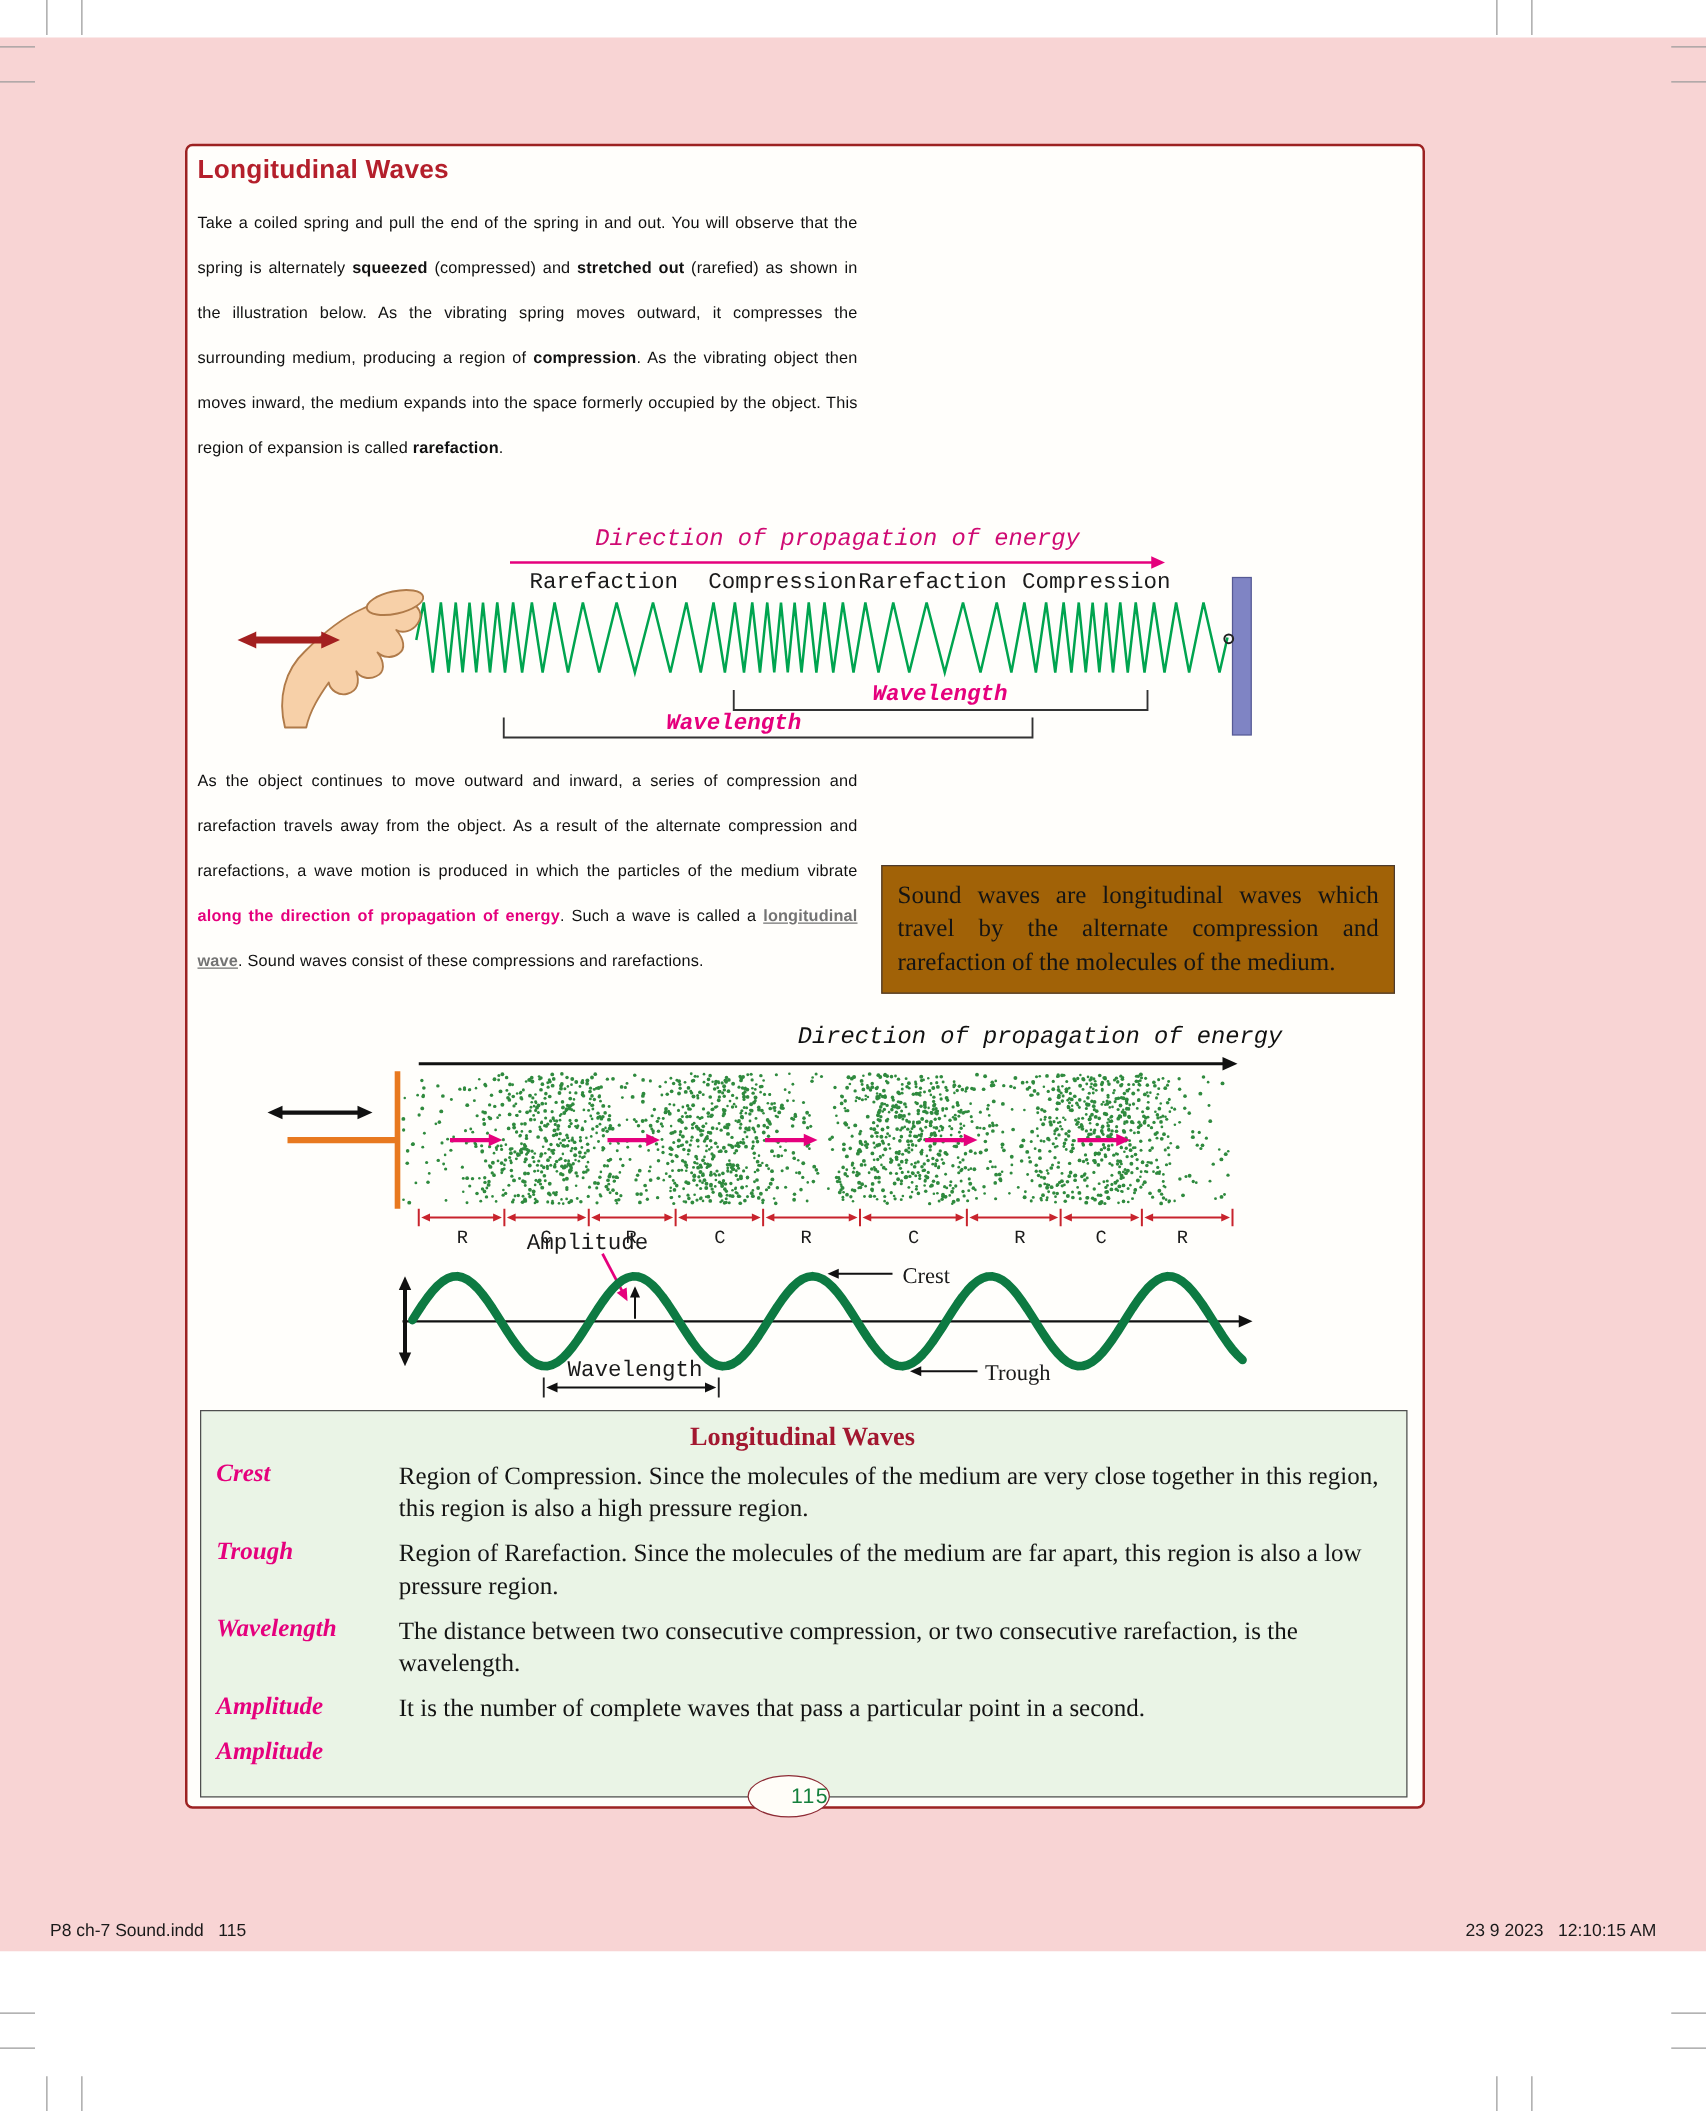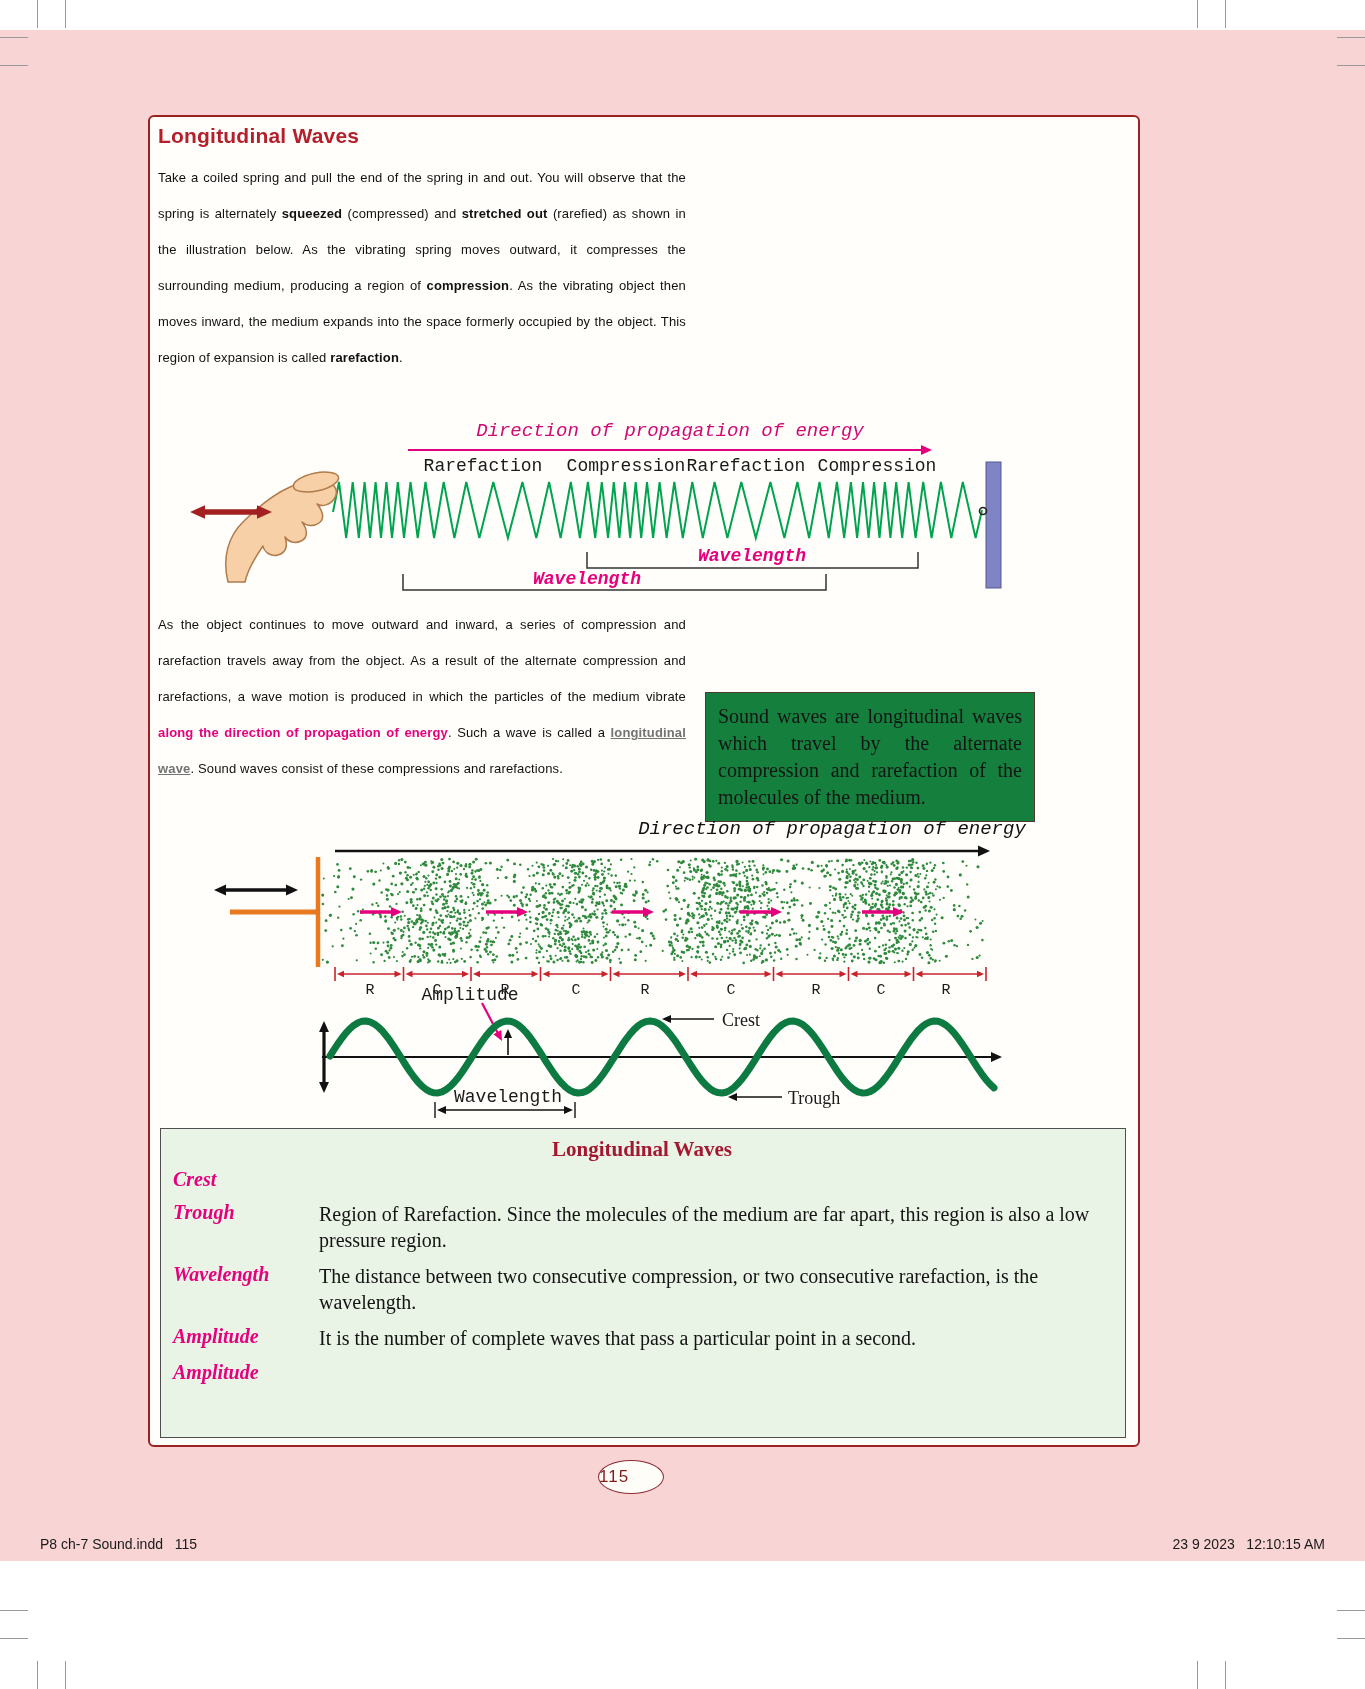--- a/index.html
+++ b/index.html
@@ -19,21 +19,21 @@
              color:#b41f2b; letter-spacing:.2px; }
 
   .para { position:absolute; left:158px; width:528px; font-size:13px; line-height:36px;
           color:#111; text-align:justify; letter-spacing:.15px; }
   #para1 { top:160px; }
   #para2 { top:607px; }
   .b { font-weight:bold; }
   .mag { color:#e5007d; font-weight:bold; }
   .dr { color:#737373; font-weight:bold;text-decoration:underline; }
 
-  .sidebox { position:absolute; left:705px; top:692px; width:330px; background:#15803d;
+  .sidebox { position:absolute; left:705px; top:692px; width:411px; background:#a16207;
              border:1.5px solid #4c3a2d; padding:10px 12px; font-family:"Liberation Serif", serif;
              font-size:20px; line-height:27px; text-align:justify; color:#141414; }
 
   .diagram { position:absolute; }
   .diagram svg { position:absolute; left:0; top:0; }
   .dlabel { position:absolute; font-family:"Liberation Serif", serif; font-size:18px;
             color:#1a1a1a; white-space:nowrap; }
   .center { transform:translateX(-50%);font-family:Liberation Mono, monospace; }
   .dir-mag { color:#cf0a73; font-style:italic; font-size:19px; }
   .dir-blk { font-style:italic; font-size:19px; color:#111; }
@@ -41,23 +41,23 @@
   .rc { font-size:15px; }
 
   .deftable { position:absolute; left:160px; top:1128px; width:966px; height:310px;
               background:#eaf4e6; border:1.5px solid #4f4f4f; padding:8px 14px 8px 12px;
               font-family:"Liberation Serif", serif; }
   .deftable .ttl { text-align:center; font-size:21px; font-weight:bold; color:#a21830; margin-bottom:6px; }
   .trow { display:grid; grid-template-columns:138px 1fr; column-gap:8px; margin-bottom:10px; }
   .term { color:#e5007d; font-weight:bold; font-style:italic; font-size:20px; }
   .defn { font-size:20px; line-height:26px; color:#141414; }
 
-  .page-oval { position:absolute; left:598px; top:1460px; width:66px; height:34px;
+  .page-oval { position:absolute; left:598px; top:1420px; width:66px; height:34px;
                background:#fffdf8; border:1.6px solid #8d2b35; border-radius:50%;
-               text-align:left; line-height:31px; font-size:17px; color:#7f1d1d; letter-spacing:1px; }
+               text-align:right; line-height:31px; font-size:17px; color:#15803d; letter-spacing:1px; }
 
   .imprint { position:absolute; top:1536px; font-size:14px; color:#1a1a1a; white-space:pre; }
   #imprint-left { left:40px; }
   #imprint-right { right:40px; }
 </style>
 </head>
 <body>
 
 <div class="pink-page"></div>
 
@@ -2513,20 +2513,21 @@
   <div class="dlabel center" style="left:320px; top:2px;">Amplitude</div>
   <div class="dlabel" style="left:572px; top:27px;">Crest</div>
   <div class="dlabel" style="left:638px; top:105px;">Trough</div>
   <div class="dlabel center" style="left:358px; top:104px;">Wavelength</div>
 </div>
 
 <div class="deftable">
   <div class="ttl">Longitudinal Waves</div>
   <div class="trow">
     <div class="term">Crest</div>
+    <div class="defn">Region of Compression. Since the molecules of the medium are very close together in this region, this region is also a high pressure region.</div>
   </div>
   <div class="trow">
     <div class="term">Trough</div>
     <div class="defn">Region of Rarefaction. Since the molecules of the medium are far apart, this region is also a low pressure region.</div>
   </div>
   <div class="trow">
     <div class="term">Wavelength</div>
     <div class="defn">The distance between two consecutive compression, or two consecutive rarefaction, is the wavelength.</div>
   </div>
   <div class="trow">

